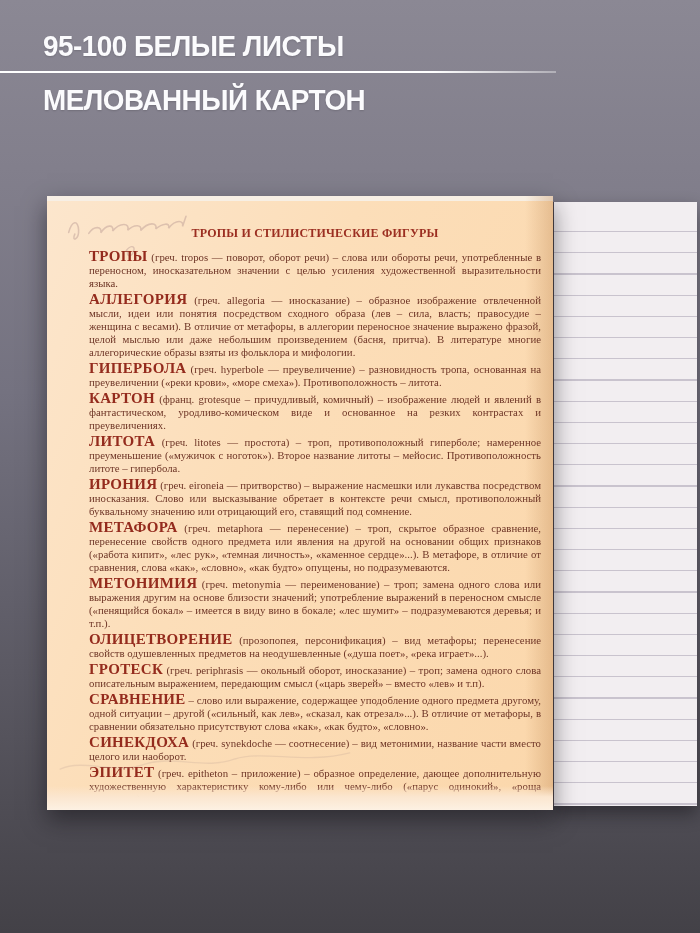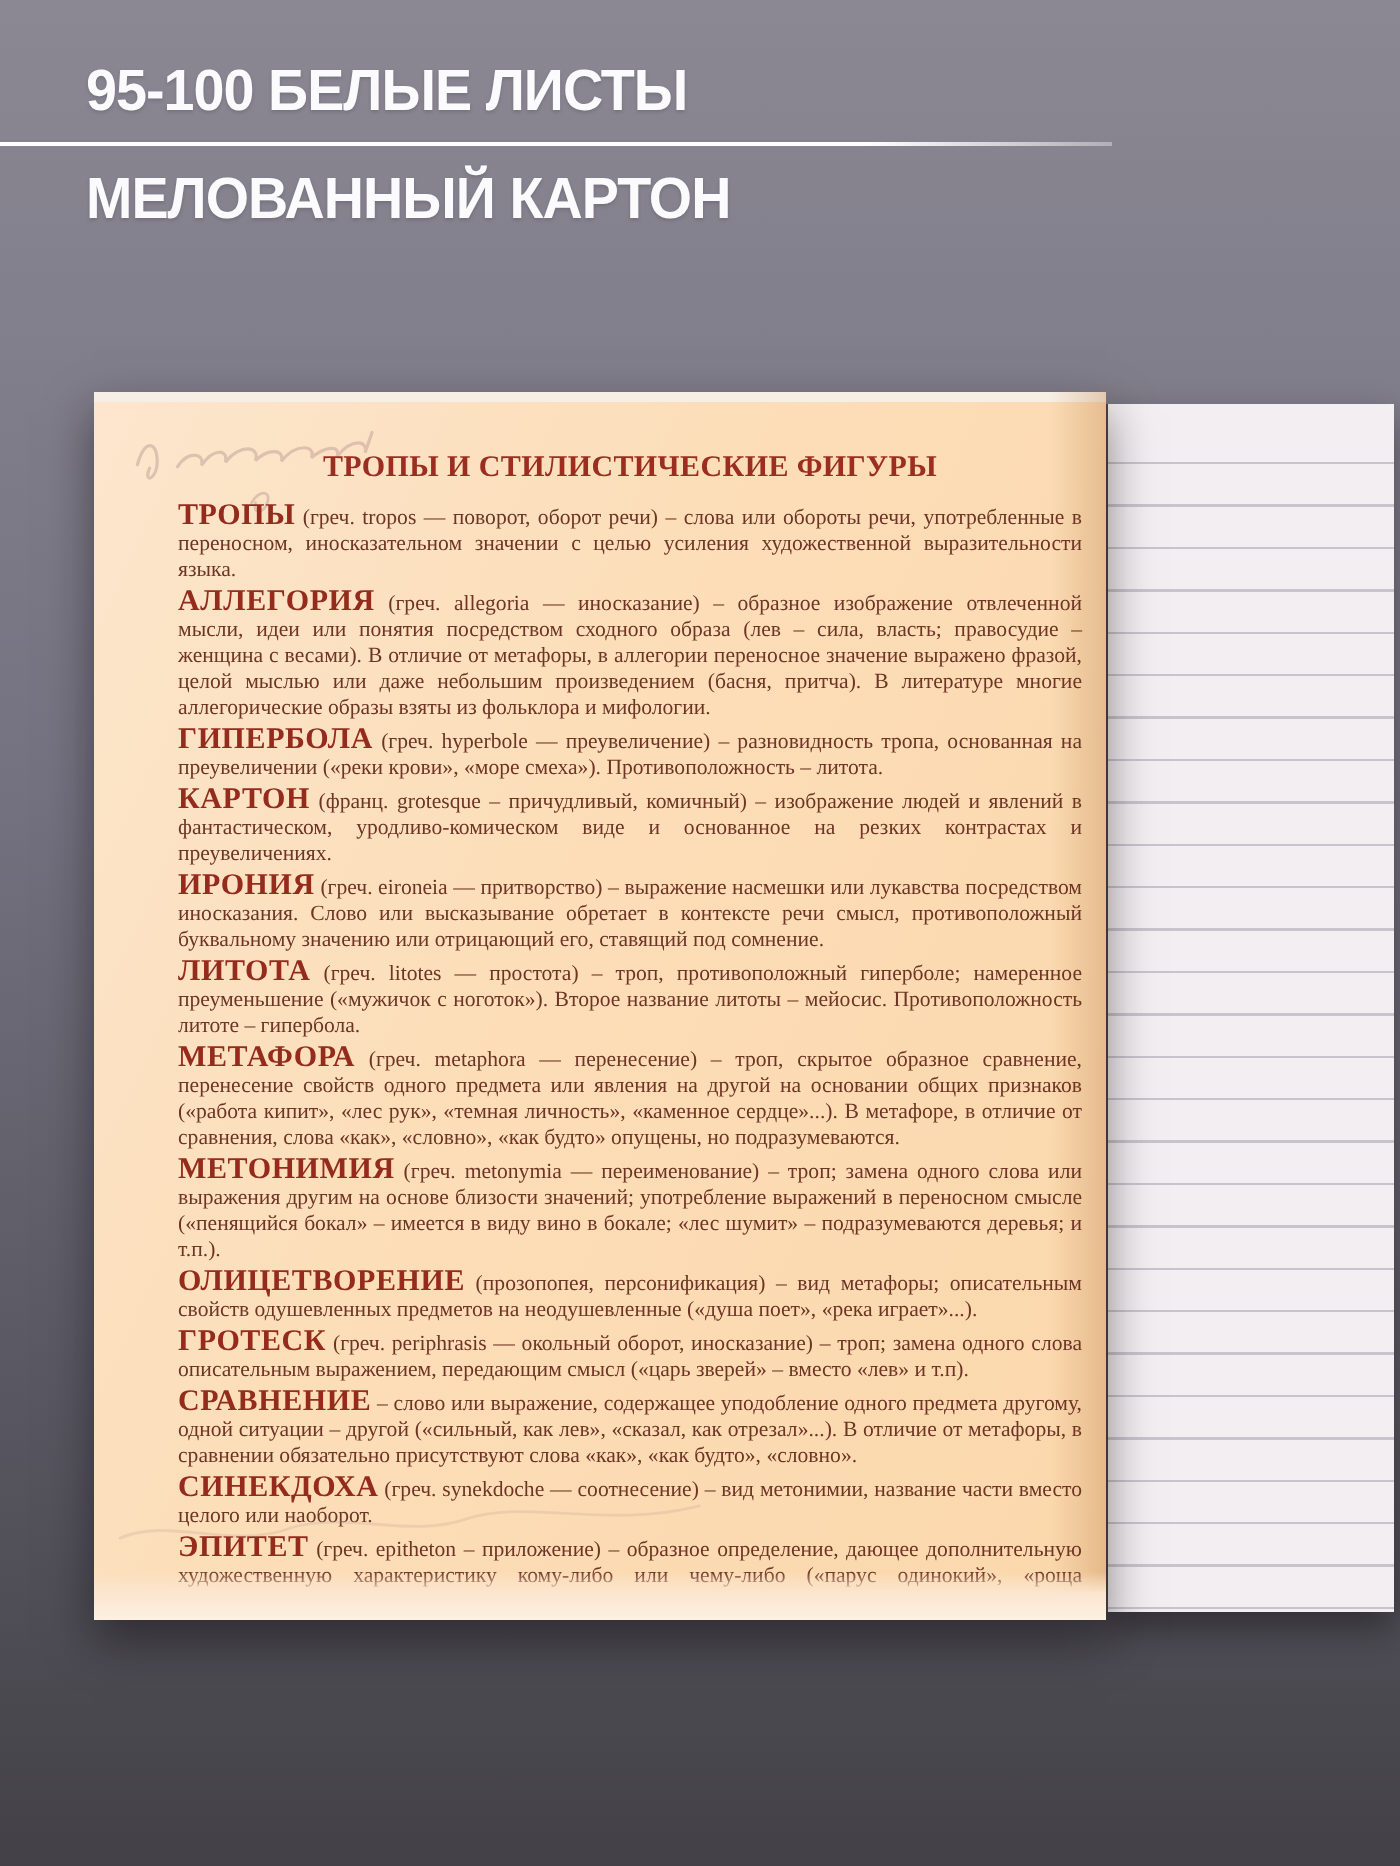--- a/index.html
+++ b/index.html
@@ -53,21 +53,21 @@
   .scribble{position:absolute;pointer-events:none;}
   .scribble-top{left:18px;top:10px;opacity:.5;transform:rotate(-3deg);}
   .scribble-bottom{left:8px;bottom:26px;opacity:.22;transform:rotate(-2deg);}
   
   .page-content{
     position:absolute;left:42px;right:12px;top:30px;
     font-family:"Liberation Serif",serif;
   }
   .page-title{
     text-align:center;color:#9b2e21;font-weight:bold;
-    font-size:15px;letter-spacing:.2px;margin:0 0 9px 0;
+    font-size:12px;letter-spacing:.2px;margin:0 0 9px 0;
   }
   p.entry{
     margin:0 0 3px 0;font-size:10.8px;line-height:13px;
     text-align:justify;color:#6e3526;
   }
   p.entry .term{
     color:#942b1d;font-weight:bold;font-size:15px;letter-spacing:.3px;
   }
 </style>
 </head>
@@ -90,25 +90,25 @@
       <path d="M60 44 C64 38, 70 38, 68 44 C66 50, 60 50, 62 44" fill="none" stroke="#bfa098" stroke-width="1.4" stroke-linecap="round"></path>
     </svg>
 
     <div class="page-content">
       <div class="page-title">ТРОПЫ И СТИЛИСТИЧЕСКИЕ ФИГУРЫ</div>
       <div>
           <p class="entry"><span class="term">ТРОПЫ</span><span> (греч. tropos — поворот, оборот речи) – слова или обороты речи, употребленные в переносном, иносказательном значении с целью усиления художественной выразительности языка.</span></p>
           <p class="entry"><span class="term">АЛЛЕГОРИЯ</span><span> (греч. allegoria — иносказание) – образное изображение отвлеченной мысли, идеи или понятия посредством сходного образа (лев – сила, власть; правосудие – женщина с весами). В отличие от метафоры, в аллегории переносное значение выражено фразой, целой мыслью или даже небольшим произведением (басня, притча). В литературе многие аллегорические образы взяты из фольклора и мифологии.</span></p>
           <p class="entry"><span class="term">ГИПЕРБОЛА</span><span> (греч. hyperbole — преувеличение) – разновидность тропа, основанная на преувеличении («реки крови», «море смеха»). Противоположность – литота.</span></p>
           <p class="entry"><span class="term">КАРТОН</span><span> (франц. grotesque – причудливый, комичный) – изображение людей и явлений в фантастическом, уродливо-комическом виде и основанное на резких контрастах и преувеличениях.</span></p>
+          <p class="entry"><span class="term">ЛИТОТА</span><span> (греч. litotes — простота) – троп, противоположный гиперболе; намеренное преуменьшение («мужичок с ноготок»). Второе название литоты – мейосис. Противоположность литоте – гипербола.</span></p>
           <p class="entry"><span class="term">ИРОНИЯ</span><span> (греч. eironeia — притворство) – выражение насмешки или лукавства посредством иносказания. Слово или высказывание обретает в контексте речи смысл, противоположный буквальному значению или отрицающий его, ставящий под сомнение.</span></p>
-          <p class="entry"><span class="term">ЛИТОТА</span><span> (греч. litotes — простота) – троп, противоположный гиперболе; намеренное преуменьшение («мужичок с ноготок»). Второе название литоты – мейосис. Противоположность литоте – гипербола.</span></p>
           <p class="entry"><span class="term">МЕТАФОРА</span><span> (греч. metaphora — перенесение) – троп, скрытое образное сравнение, перенесение свойств одного предмета или явления на другой на основании общих признаков («работа кипит», «лес рук», «темная личность», «каменное сердце»...). В метафоре, в отличие от сравнения, слова «как», «словно», «как будто» опущены, но подразумеваются.</span></p>
           <p class="entry"><span class="term">МЕТОНИМИЯ</span><span> (греч. metonymia — переименование) – троп; замена одного слова или выражения другим на основе близости значений; употребление выражений в переносном смысле («пенящийся бокал» – имеется в виду вино в бокале; «лес шумит» – подразумеваются деревья; и т.п.).</span></p>
-          <p class="entry"><span class="term">ОЛИЦЕТВОРЕНИЕ</span><span> (прозопопея, персонификация) – вид метафоры; описательным свойств одушевленных предметов на неодушевленные («душа поет», «река играет»...).</span></p>
+          <p class="entry"><span class="term">ОЛИЦЕТВОРЕНИЕ</span><span> (прозопопея, персонификация) – вид метафоры; перенесение свойств одушевленных предметов на неодушевленные («душа поет», «река играет»...).</span></p>
           <p class="entry"><span class="term">ГРОТЕСК</span><span> (греч. periphrasis — окольный оборот, иносказание) – троп; замена одного слова описательным выражением, передающим смысл («царь зверей» – вместо «лев» и т.п).</span></p>
           <p class="entry"><span class="term">СРАВНЕНИЕ</span><span> – слово или выражение, содержащее уподобление одного предмета другому, одной ситуации – другой («сильный, как лев», «сказал, как отрезал»...). В отличие от метафоры, в сравнении обязательно присутствуют слова «как», «как будто», «словно».</span></p>
           <p class="entry"><span class="term">СИНЕКДОХА</span><span> (греч. synekdoche — соотнесение) – вид метонимии, название части вместо целого или наоборот.</span></p>
           <p class="entry"><span class="term">ЭПИТЕТ</span><span> (греч. epitheton – приложение) – образное определение, дающее дополнительную художественную характеристику кому-либо или чему-либо («парус одинокий», «роща золотая»...).</span></p>
         </div>
     </div>
 
     <svg class="scribble scribble-bottom" width="300" height="40" viewBox="0 0 300 40">
       <path d="M5 20 C30 10, 60 28, 90 18 C120 10, 150 26, 180 16 C210 8, 250 24, 295 14" fill="none" stroke="#b59a90" stroke-width="1.4" stroke-linecap="round"></path>
     </svg>

